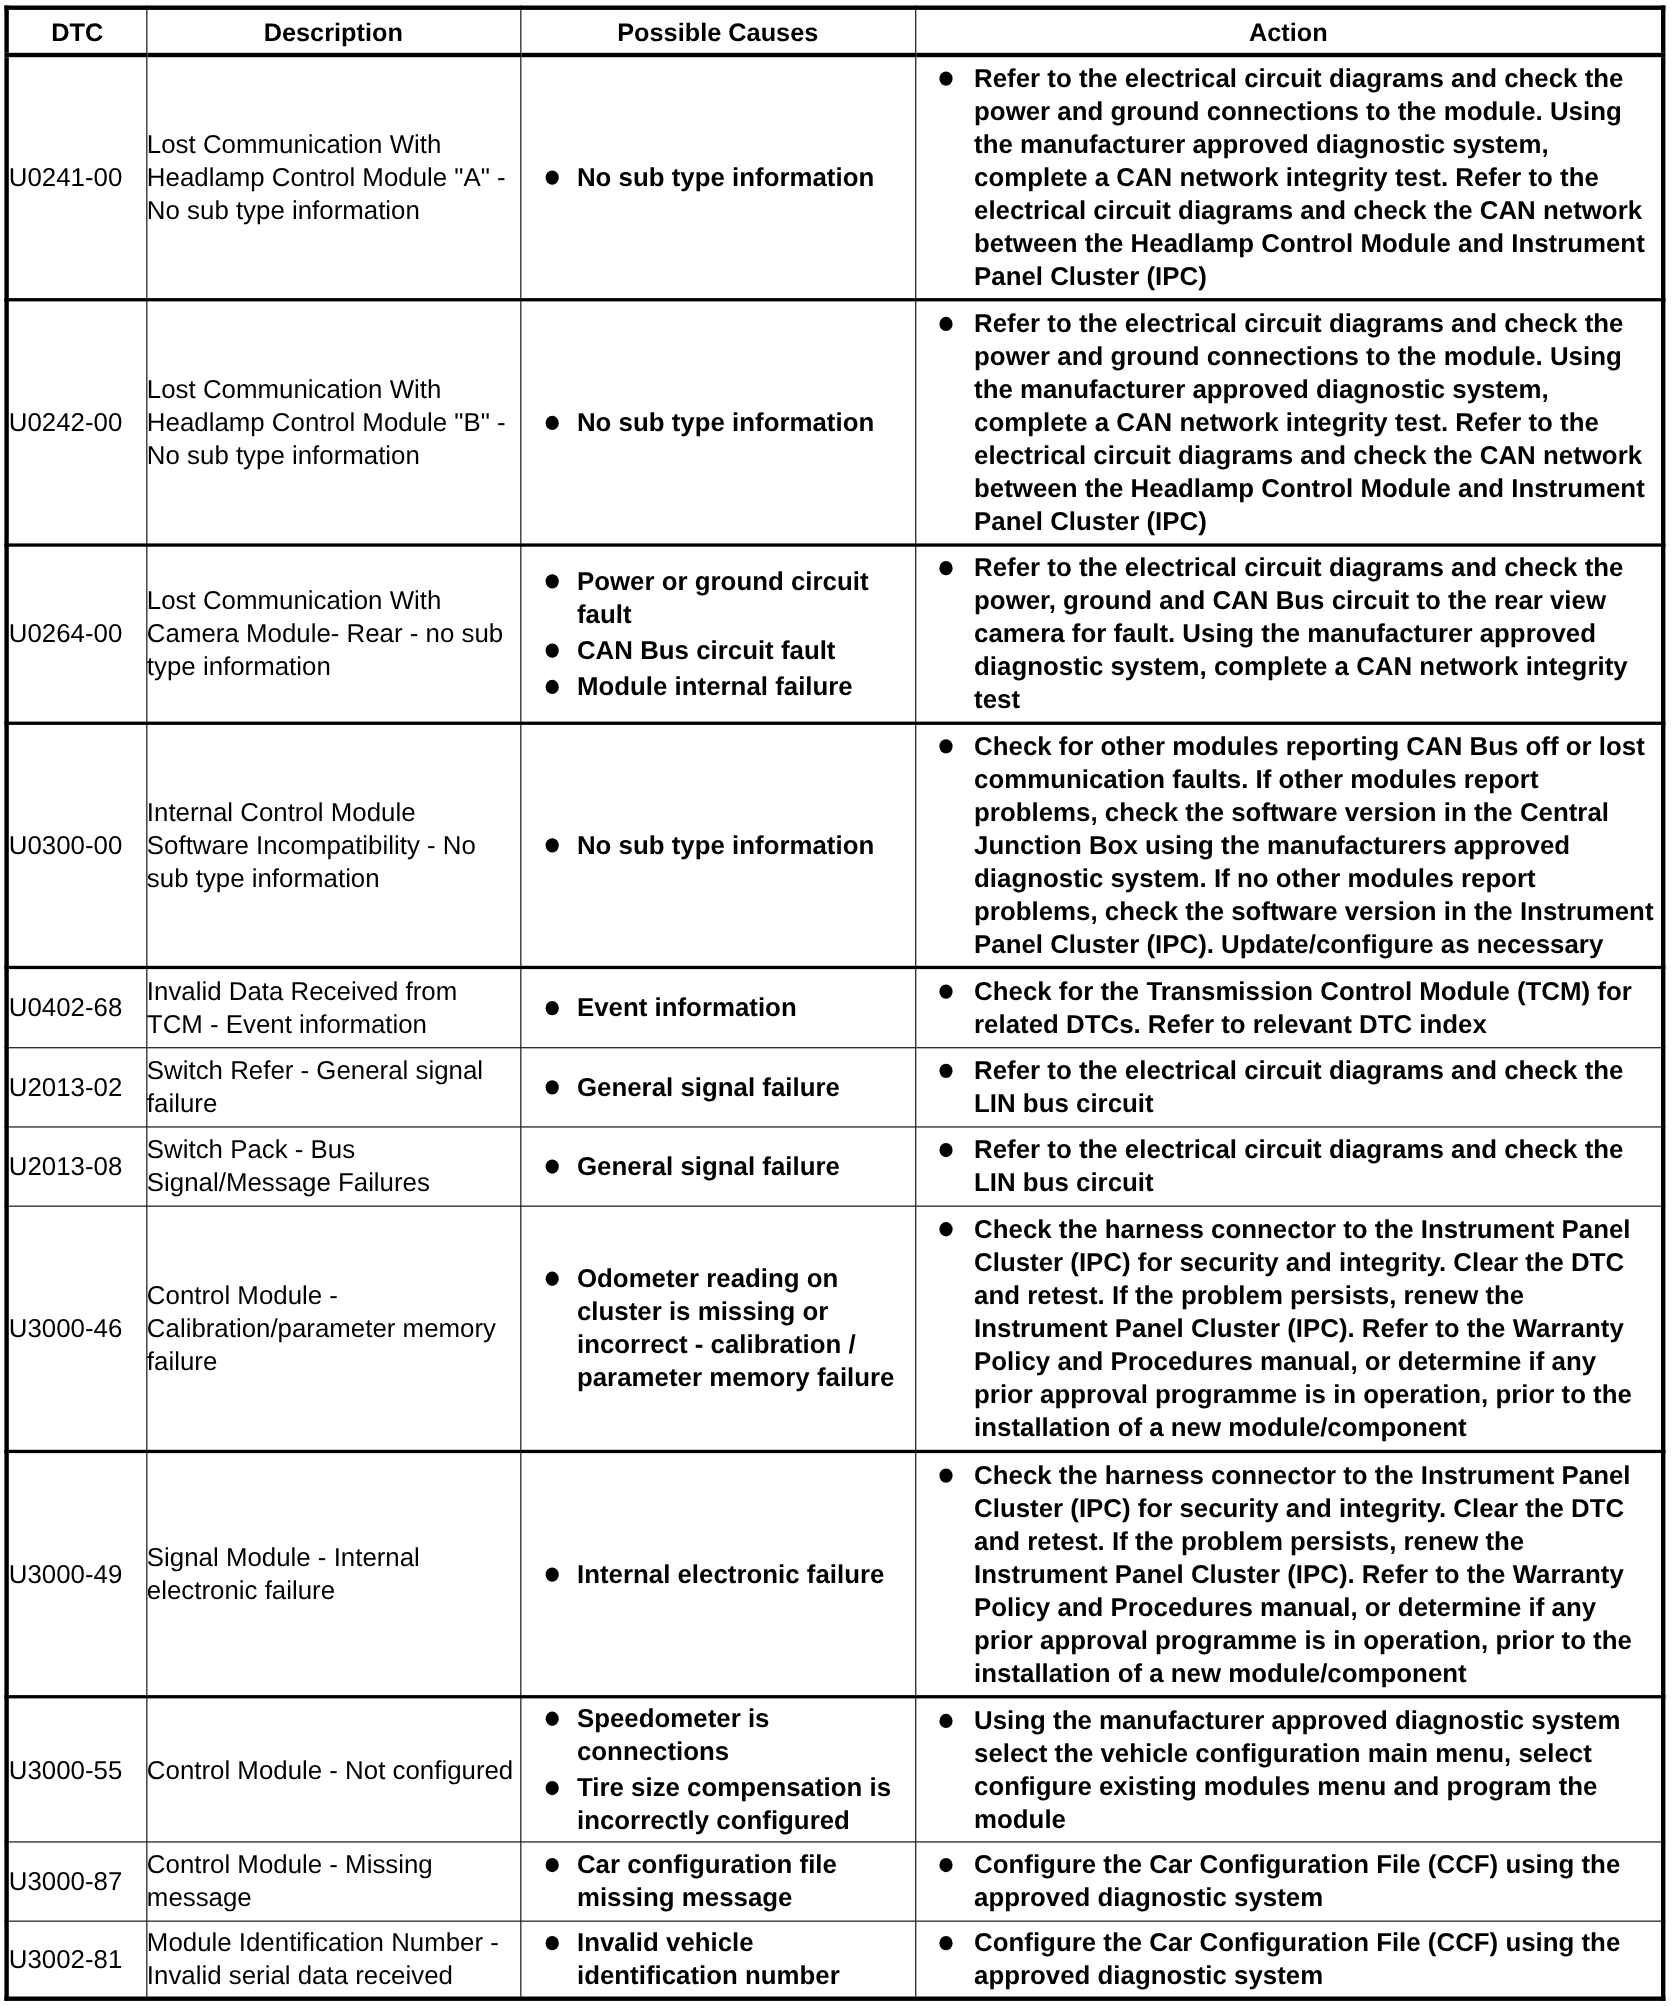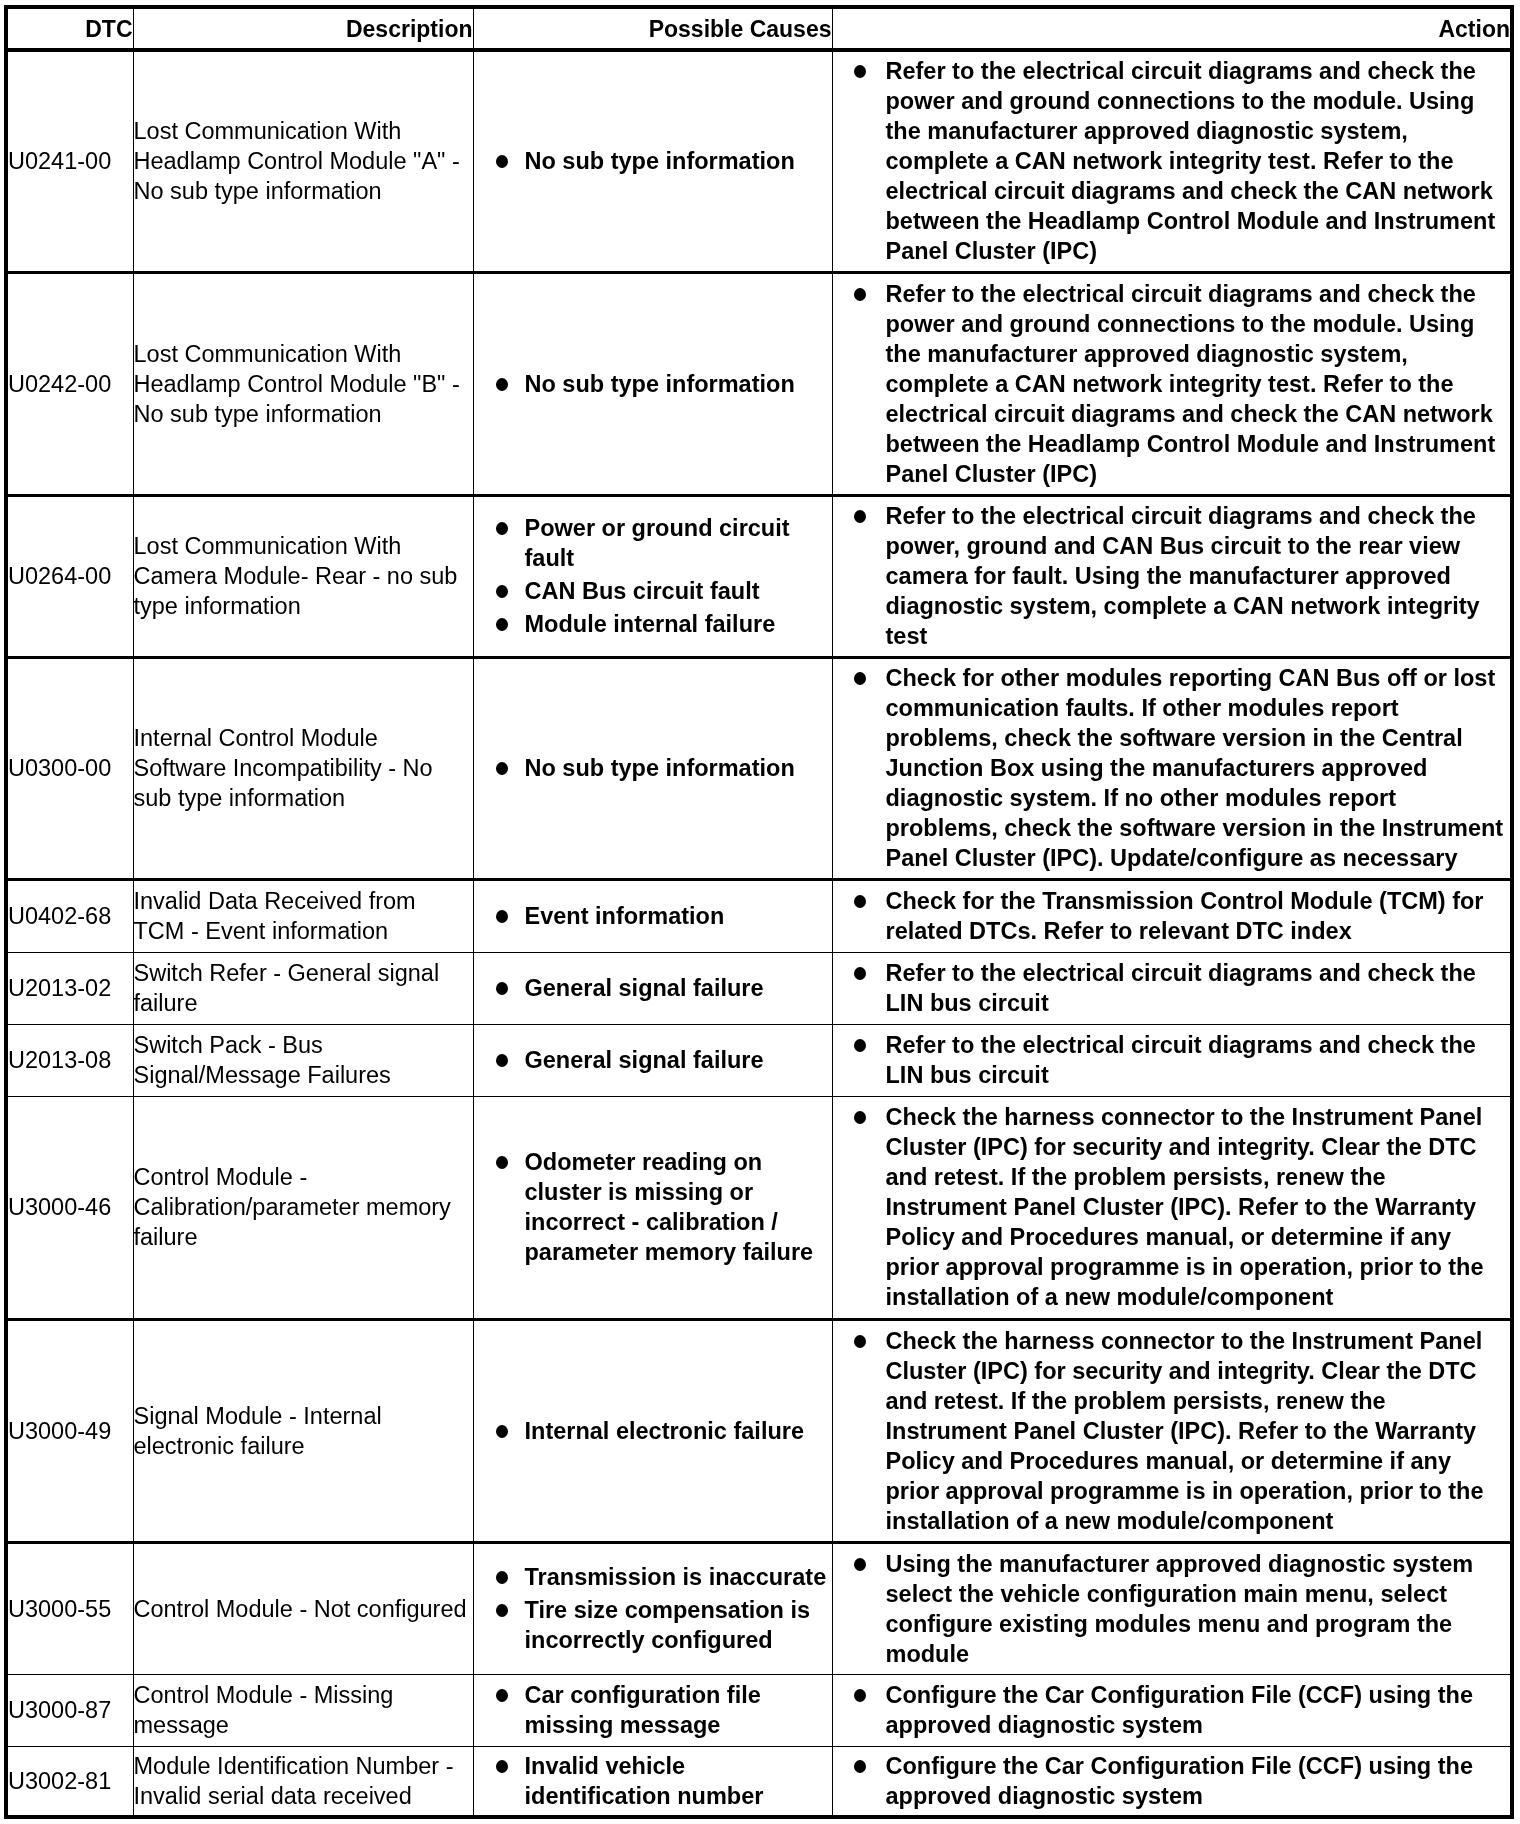--- a/index.html
+++ b/index.html
@@ -8,21 +8,21 @@
   #dtc-table {
     position: absolute; left: 4px; top: 5px;
     width: 1510px; border-collapse: collapse; table-layout: fixed;
     border: 4px solid #000;
   }
   #dtc-table th, #dtc-table td {
     border: 1.5px solid #000; vertical-align: middle; padding: 0;
     font-size: 23.5px; line-height: 30px;
   }
   #dtc-table th {
-    font-weight: bold; text-align: right; height: 39px;
+    font-weight: bold; text-align: center; height: 39px;
     border-bottom: 4px solid #000; font-size: 23px;
   }
   #dtc-table tbody tr { border-bottom: 3px solid #000; }
   #dtc-table tbody tr.thin { border-bottom: 1.5px solid #000; }
   col.c-dtc { width: 127px; }
   col.c-desc { width: 340px; }
   col.c-cause { width: 359px; }
   col.c-action { width: auto; }
   td.dtc { padding-left: 6px; margin-left: 24px; }
   td.desc { padding-left: 6px; padding-right: 4px; }
@@ -183,21 +183,21 @@
           <ul class="bl">
             <li><span class="dot"></span><span>Check the harness connector to the Instrument Panel Cluster (IPC) for security and integrity. Clear the DTC and retest. If the problem persists, renew the Instrument Panel Cluster (IPC). Refer to the Warranty Policy and Procedures manual, or determine if any prior approval programme is in operation, prior to the installation of a new module/component</span></li>
           </ul>
         </td>
       </tr>
       <tr class="thin" style="height: 132px;">
         <td class="dtc">U3000-55</td>
         <td class="desc">Control Module - Not configured</td>
         <td class="cause">
           <ul class="bl">
-            <li><span class="dot"></span><span>Transmission is inaccurate</span></li>
+            <li><span class="dot"></span><span>Speedometer is connections</span></li>
             <li><span class="dot"></span><span>Tire size compensation is incorrectly configured</span></li>
           </ul>
         </td>
         <td class="action">
           <ul class="bl">
             <li><span class="dot"></span><span>Using the manufacturer approved diagnostic system select the vehicle configuration main menu, select configure existing modules menu and program the module</span></li>
           </ul>
         </td>
       </tr>
       <tr class="thin" style="height: 72px;">

